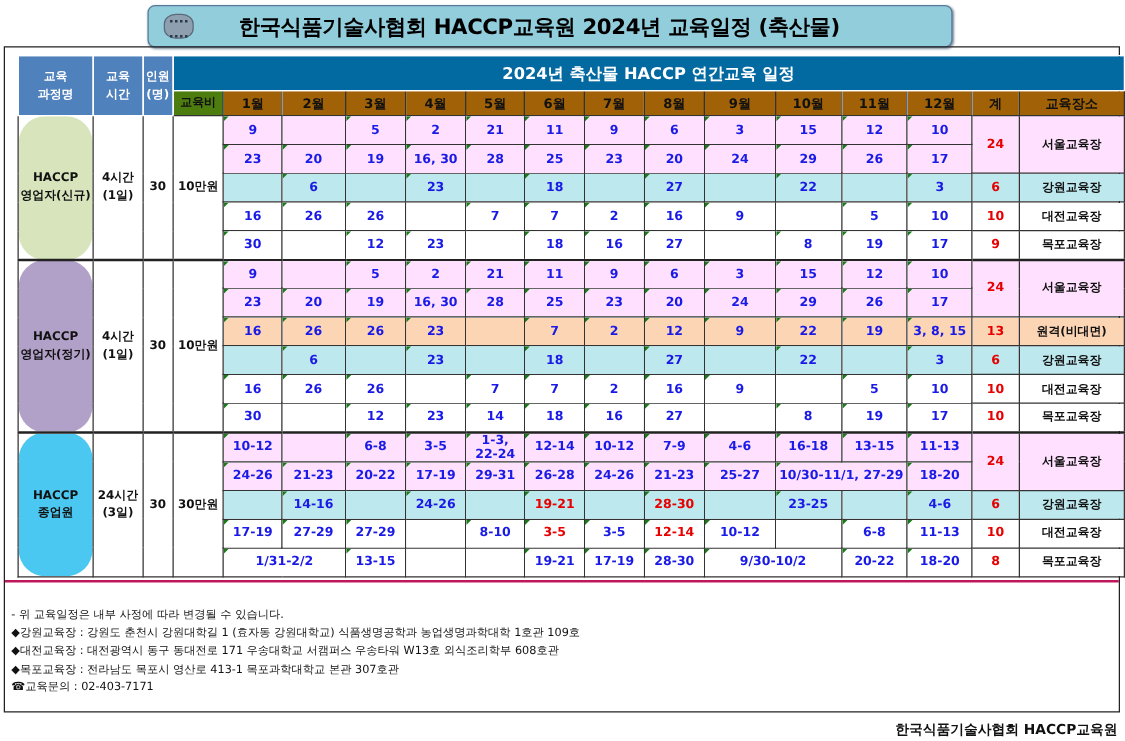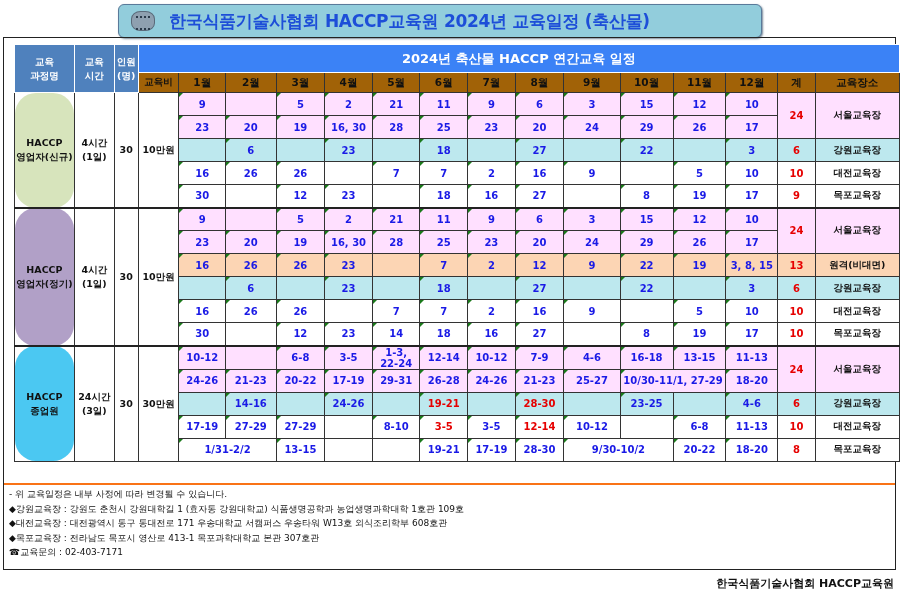--- a/index.html
+++ b/index.html
@@ -1,43 +1,43 @@
 <!DOCTYPE html>
 <html><head>
 <meta charset="utf-8">
 <style>
   * { box-sizing: border-box; margin: 0; padding: 0; }
   body { width: 900px; height: 593px; background: #ffffff; font-family: "DejaVu Sans", sans-serif; position: relative; overflow: hidden; }
   .title-bar { position: absolute; left: 118px; top: 4px; width: 644px; height: 34px; background: #92cddc; border: 1.5px solid #5a7a9a; border-radius: 6px; box-shadow: 1px 1px 2px #7a8a9a; display: flex; align-items: center; }
   .logo { width: 24px; height: 20px; margin-left: 12px; background: #8ea0b0; border-radius: 40%; border: 1px solid #5a6a7a; position: relative; }
   .logo::after { content: ""; position: absolute; left: 4px; top: 4px; width: 14px; height: 10px; border-top: 2px dotted #2a3a4a; border-bottom: 2px dotted #2a3a4a; }
-  .title-text { margin-left: 14px; font-size: 17px; font-weight: bold; color: #1d4ed8; letter-spacing: -0.3px; }
+  .title-text { margin-left: 36px; font-size: 17px; font-weight: bold; color: #000000; letter-spacing: -0.3px; }
   .frame { position: absolute; left: 3px; top: 37px; width: 893px; height: 533px; border: 1.5px solid #222; }
   table.sched { position: absolute; left: 14px; top: 44px; border-collapse: collapse; table-layout: fixed; font-size: 10px; }
   table.sched td, table.sched th { border: 1px solid #333; text-align: center; vertical-align: middle; padding: 0; overflow: hidden; white-space: nowrap; }
   .hdr-blue { background: #4f81bd; color: #fff; font-weight: bold; font-size: 9.5px; line-height: 14px; border-color: #fff !important; }
-  .hdr-banner { background: #3b82f6; color: #fff; font-weight: bold; font-size: 13px; height: 28px; border-color: #fff !important; margin-left: 16px; }
+  .hdr-banner { background: #0369a1; color: #fff; font-weight: bold; font-size: 13px; height: 28px; border-color: #fff !important; margin-left: 16px; }
   .hdr-green { background: #a16207; color: #111; font-weight: bold; font-size: 10.5px; height: 20px; }
-  .hdr-fee { background: #a16207; color: #111; font-weight: bold; font-size: 9.5px; }
+  .hdr-fee { background: #4d7c0f; color: #111; font-weight: bold; font-size: 9.5px; }
   .c-pink { background: #ffe0ff; }
   .c-cyan { background: #bde8ee; }
   .c-orange { background: #fcd5b4; }
   .c-white { background: #ffffff; }
   .d { color: #1a1ae6; font-weight: bold; height: 23px; font-size: 10px; position: relative; }
   .d.red { color: #e60000; }
   .d.tick::before { content: ""; position: absolute; left: 0; top: 0; border-top: 4px solid #1a7a1a; border-right: 4px solid transparent; }
   .tot { color: #e60000; font-weight: bold; font-size: 10px; }
   .place { color: #111; font-weight: bold; font-size: 9.5px; }
   .course { font-weight: bold; font-size: 9.5px; line-height: 14px; color: #111; border-radius: 21px; }
   .c-new { background: #d7e4bc; }
   .c-reg { background: #b1a0c7; }
   .c-emp { background: #4bc8f2; }
   .meta { font-weight: bold; font-size: 9.5px; line-height: 14px; color: #111; background: #fff; }
   .sep td { border-top: 2px solid #222 !important; }
-  .notes { position: absolute; left: 4px; top: 483px; width: 891px; font-size: 9px; line-height: 14.5px; color: #111; padding-left: 5px; padding-top: 2px; border-top: 2px solid #f97316; }
+  .notes { position: absolute; left: 4px; top: 464px; width: 891px; font-size: 9px; line-height: 14.5px; color: #111; padding-left: 5px; padding-top: 19px; border-top: 2px solid #be185d; }
   .notes .line { white-space: nowrap; }
   .footer-org { position: absolute; right: 6px; top: 576px; font-size: 11px; font-weight: bold; color: #111; }
 </style>
 </head>
 <body>
 
 <div class="title-bar">
   <span class="logo"></span>
   <span class="title-text">한국식품기술사협회 HACCP교육원 2024년 교육일정 (축산물)</span>
 </div>

